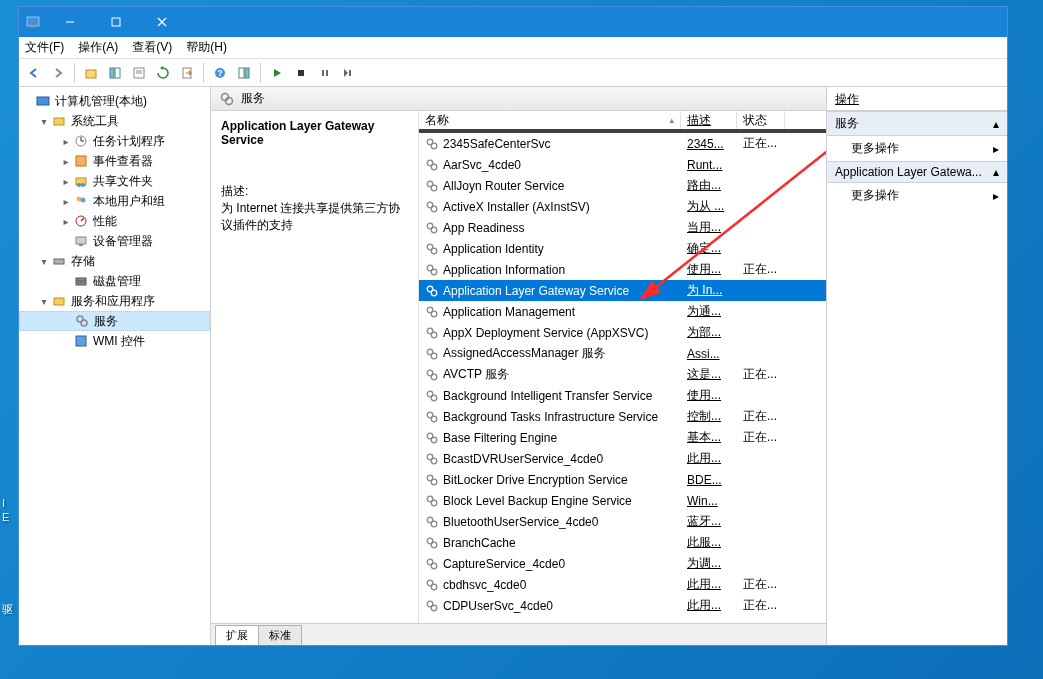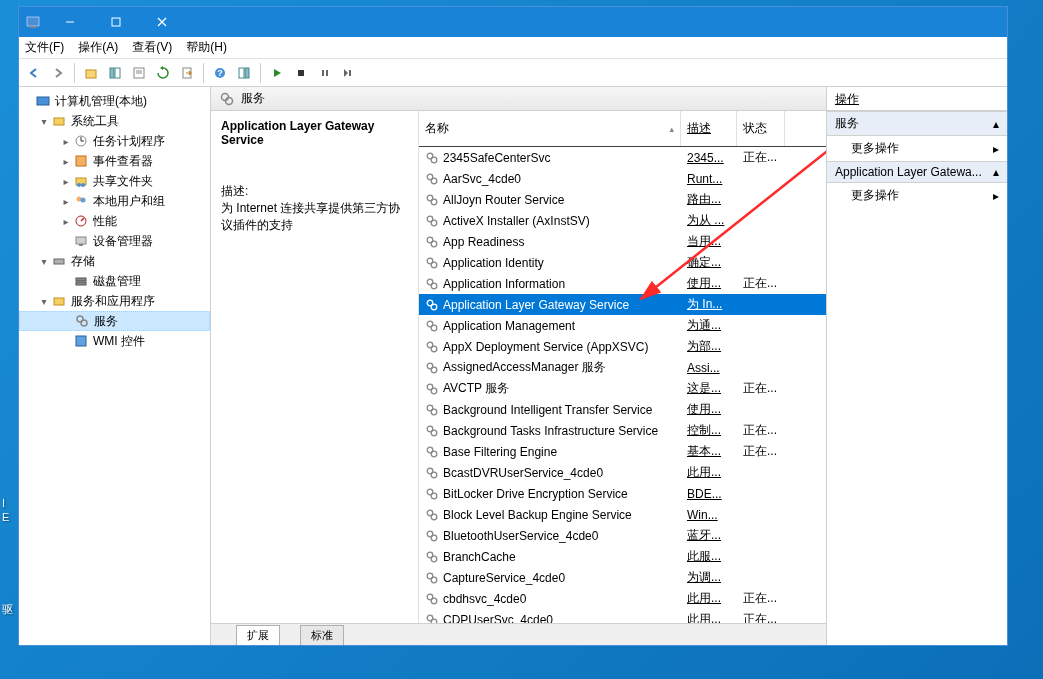--- a/index.html
+++ b/index.html
@@ -124,22 +124,22 @@
 .detail-pane .desc-lbl { margin-top: 36px; }
 .list-pane {
   flex: 1;
   display: flex;
   flex-direction: column;
   overflow: hidden;
 }
 .list-header {
   display: flex;
   background: #fff;
-  border-bottom: 1px solid #404040;
-  height: 36px;
+  border-bottom: 4px solid #404040;
+  height: 22px;
 }
 .list-header .col {
   border-right: 1px solid #e0e0e0;
   padding: 3px 6px;
   display:flex; align-items:center;
 }
 .list-rows {
   flex: 1;
   overflow-y: scroll;
   overflow-x: auto;
@@ -164,21 +164,20 @@
   padding-left: 4px;
   background:#f0f0f0;
 }
 .tab {
   padding: 2px 10px;
   border: 1px solid #b0b0b0;
   border-bottom: none;
   background: #fff;
   margin-right: -1px;
   font-size: 11px;
-  margin-left: 21px;
 }
 .tab.inactive { background: #e8e8e8; }
 .actions-panel {
   width: 180px;
   background: #fff;
   display: flex;
   flex-direction: column;
 }
 .actions-header {
   height: 24px;

